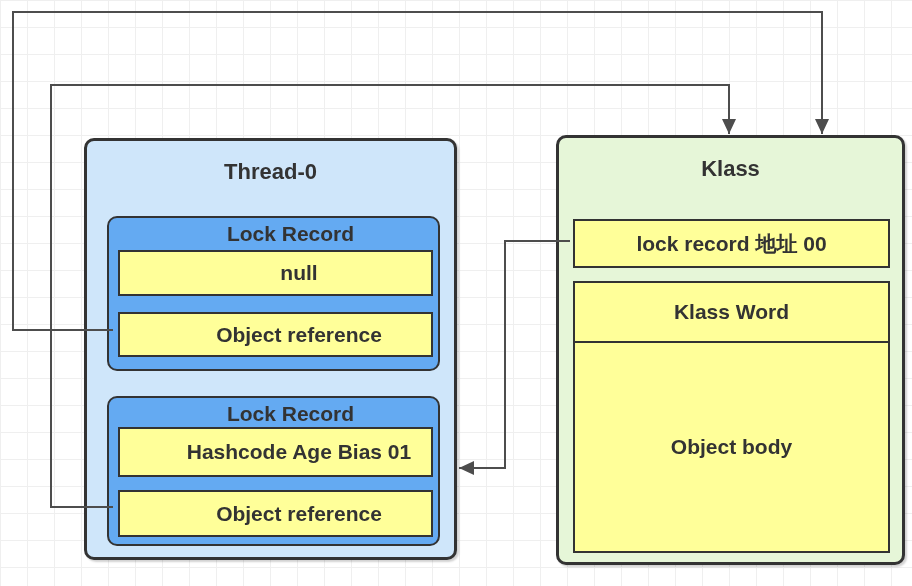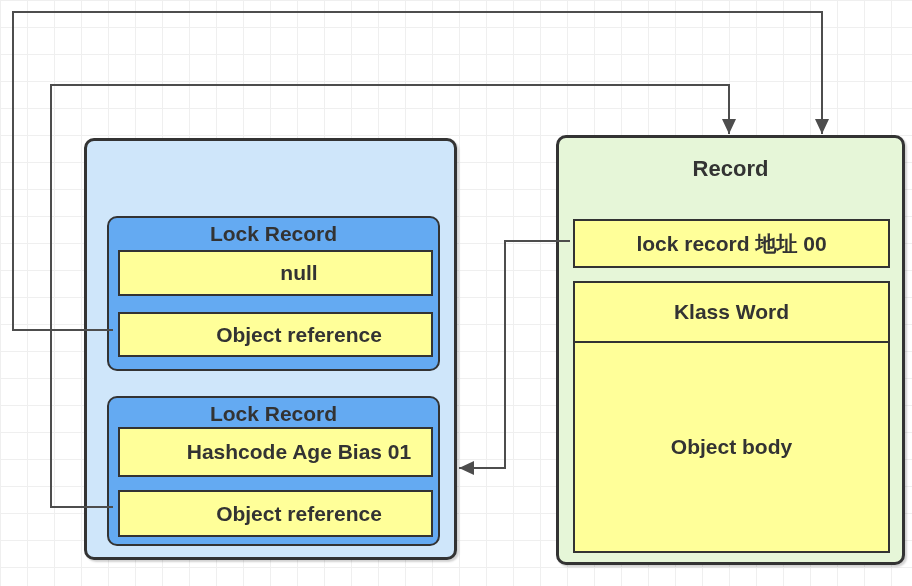--- a/index.html
+++ b/index.html
@@ -51,20 +51,21 @@
   }
   .lock-record.lr1{ top:75px; height:155px; }
   .lock-record.lr2{ top:255px; height:150px; }
   .lr-title{
     position:absolute;
     left:0; top:4px; width:100%;
     text-align:center;
     font-size:21px;
     font-weight:bold;
     color:#333333;
+    padding-left:17px;
   }
   .slot{
     position:absolute;
     box-sizing:border-box;
     background:#ffff99;
     border:2px solid #333333;
     border-radius:0;
     display:flex;
     align-items:center;
     justify-content:center;
@@ -92,36 +93,37 @@
     stroke:#4d4d4d;
     stroke-width:2;
   }
 </style>
 </head>
 <body>
 
 <div id="canvas">
 
   <div class="box thread-box">
+    <div class="box-title">Thread-0</div>
 
     <div class="lock-record lr1">
       <div class="lr-title">Lock Record</div>
       <div class="slot s1">null</div>
       <div class="slot s2">Object reference</div>
     </div>
 
     <div class="lock-record lr2">
       <div class="lr-title">Lock Record</div>
       <div class="slot s1">Hashcode Age Bias 01</div>
       <div class="slot s2">Object reference</div>
     </div>
   </div>
 
   <div class="box object-box">
-    <div class="box-title">Record</div>
+    <div class="box-title">Klass</div>
     <div class="slot o1">lock record 地址 00</div>
     <div class="slot o2">Klass Word</div>
     <div class="slot o3">Object body</div>
   </div>
 
   <svg id="arrows" viewBox="0 0 912 586" xmlns="http://www.w3.org/2000/svg">
     <defs>
       <marker id="arrowhead" markerUnits="userSpaceOnUse" markerWidth="18" markerHeight="16" refX="15" refY="7" orient="auto">
         <path d="M0,0 L15,7 L0,14 Z" fill="#4d4d4d"></path>
       </marker>

